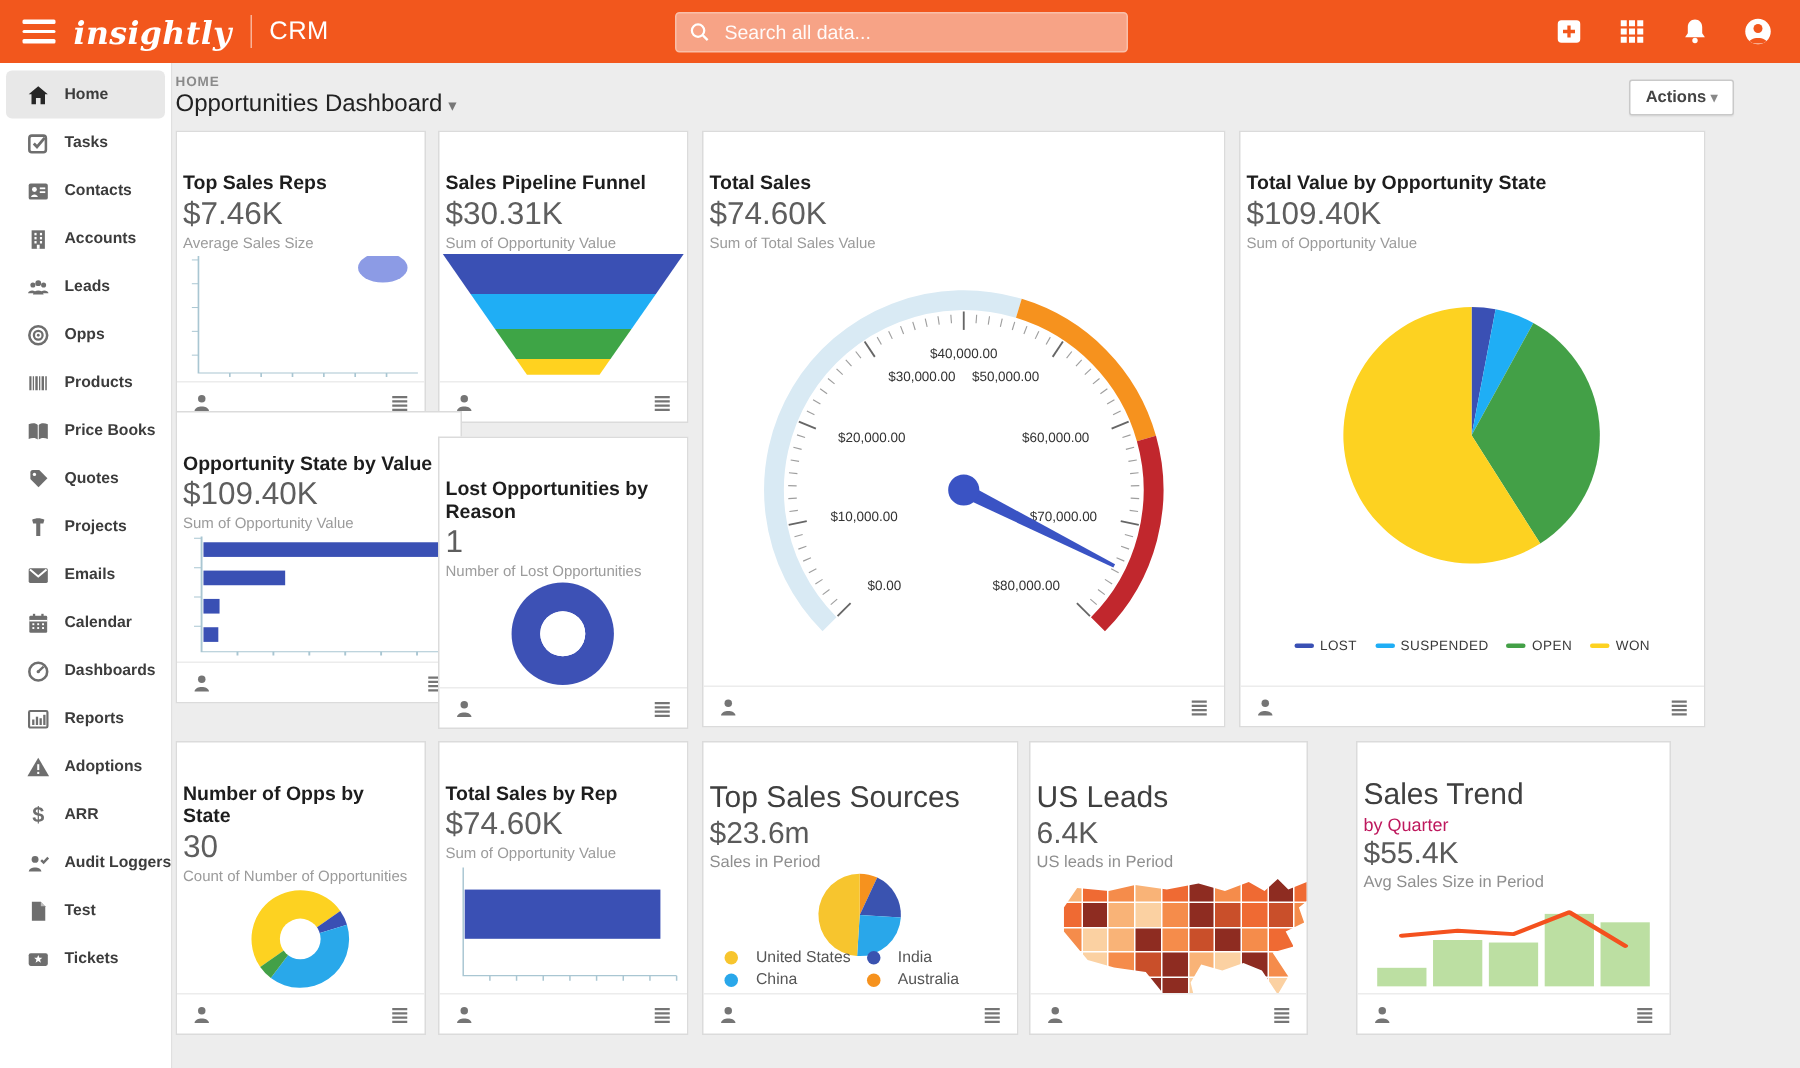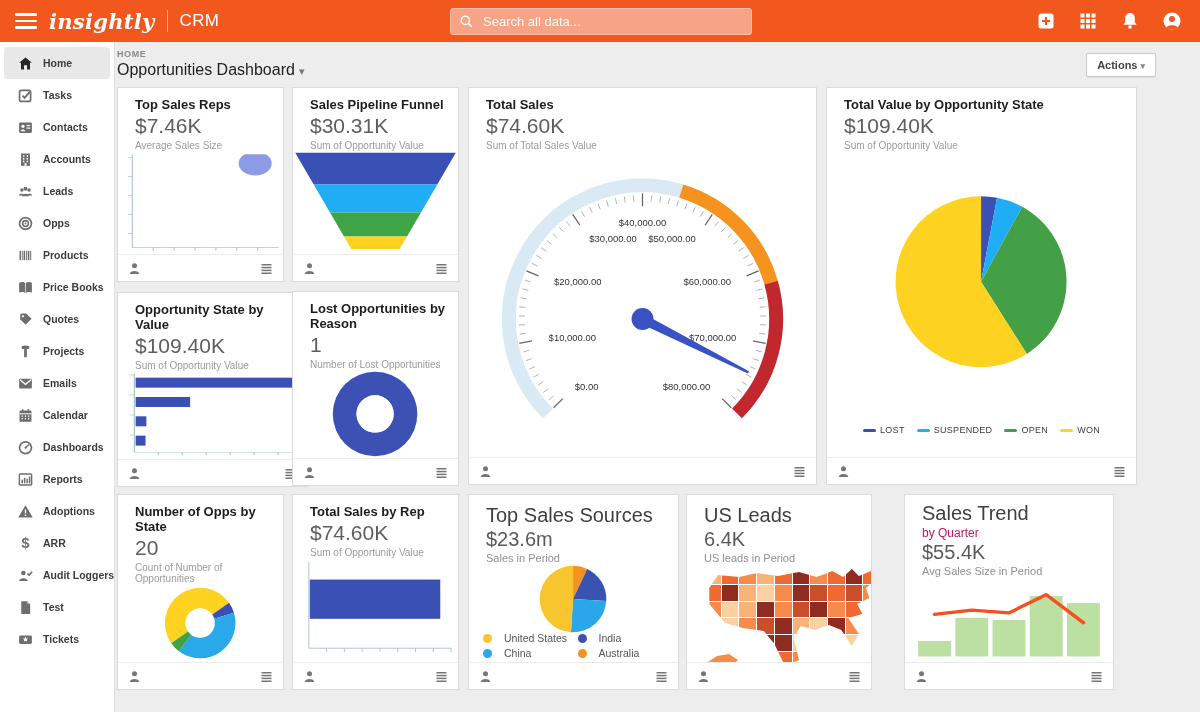--- a/index.html
+++ b/index.html
@@ -30,21 +30,21 @@
 
   
   .breadcrumb{position:absolute;left:117px;top:49px;font-size:9px;font-weight:700;color:#8A8A8A;letter-spacing:.6px;}
   .page-title{position:absolute;left:117px;top:61px;font-size:16px;color:#222;}
   .title-caret{color:#777;font-size:11px;margin-left:4px;cursor:pointer;}
   .actions-btn{position:absolute;right:44px;top:53px;background:#fff;border:1px solid #C9C9C9;border-radius:2px;padding:5px 10px;font-size:11px;font-weight:700;color:#444;cursor:pointer;box-shadow:0 1px 1px rgba(0,0,0,.05);}
   .actions-btn .caret{color:#888;font-size:9px;margin-left:3px;}
 
   
   .card{position:absolute;background:#fff;border:1px solid #DBDBDB;box-sizing:border-box;display:flex;flex-direction:column;}
-  .w-head{padding:9px 11px 0 17px;}
+  .w-head{padding:9px 11px 0 4px;margin-top:17px;}
   .w-title{font-size:13px;font-weight:700;color:#1D1D1D;}
   .w-value{font-size:21px;color:#5E5E5E;margin-top:3px;line-height:1.05;}
   .w-sub{font-size:10px;color:#9B9B9B;margin-top:3px;}
   .card.alt .w-title{font-size:20px;font-weight:500;color:#3F3F3F;}
   .card.alt .w-value{font-size:20px;color:#5A5A5A;margin-top:2px;}
   .card.alt .w-sub{font-size:11px;color:#8F8F8F;margin-top:2px;}
   .w-extra{font-size:12px;color:#be185d;margin-top:1px;}
   .w-chart{flex:1;position:relative;overflow:hidden;}
   .w-chart svg{position:absolute;left:0;top:0;width:100%;height:100%;}
   .w-footer{height:26px;border-top:1px solid #ECECEC;display:flex;align-items:center;justify-content:space-between;padding:0 9px;flex:none;}
@@ -511,21 +511,21 @@
           </svg></span>
         <span class="f-icon"><svg viewBox="0 0 18 18" width="15" height="15" fill="currentColor">
             <rect x="3" y="3.6" width="12" height="1.8"></rect>
             <rect x="3" y="7" width="12" height="1.8"></rect>
             <rect x="3" y="10.4" width="12" height="1.8"></rect>
             <rect x="3" y="13.8" width="12" height="1.8"></rect>
           </svg></span>
       </div>
   </div>
 
-  <div class="card" style="left:117px;top:292px;width:191px;height:195px">
+  <div class="card" style="left:117px;top:274px;width:191px;height:195px">
     <div class="w-head">
       <div class="w-title">Opportunity State by Value</div>
       <div class="w-value">$109.40K</div>
       <div class="w-sub">Sum of Opportunity Value</div>
     </div>
     <div class="w-chart" id="chart-4">
         <svg viewBox="0 0 150 132" preserveAspectRatio="none">
           <path d="M13,4 V122 H146" fill="none" stroke="#A9C6D2" stroke-width="1"></path>
           <line x1="9" y1="6" x2="13" y2="6" stroke="#A9C6D2" stroke-width="1"></line>
           <line x1="9" y1="36" x2="13" y2="36" stroke="#A9C6D2" stroke-width="1"></line>
@@ -581,21 +581,21 @@
             <rect x="3" y="7" width="12" height="1.8"></rect>
             <rect x="3" y="10.4" width="12" height="1.8"></rect>
             <rect x="3" y="13.8" width="12" height="1.8"></rect>
           </svg></span>
       </div>
   </div>
 
   <div class="card" style="left:117px;top:494px;width:167px;height:196px">
     <div class="w-head">
       <div class="w-title">Number of Opps by State</div>
-      <div class="w-value">20</div>
+      <div class="w-value">30</div>
       <div class="w-sub">Count of Number of Opportunities</div>
     </div>
     <div class="w-chart" id="chart-6">
         <svg viewBox="0 0 167 106">
           <path d="M83,53 L43.68,80.53 A48,48 0 0 1 122.32,25.47 Z" fill="#FDD221"></path>
           <path d="M83,53 L122.32,25.47 A48,48 0 0 1 128.90,38.97 Z" fill="#3A50B4"></path>
           <path d="M83,53 L128.90,38.97 A48,48 0 0 1 54.11,91.33 Z" fill="#29A8EA"></path>
           <path d="M83,53 L54.11,91.33 A48,48 0 0 1 43.68,80.53 Z" fill="#43A047"></path>
           <circle cx="83" cy="53" r="20" fill="#fff"></circle>
         </svg>

